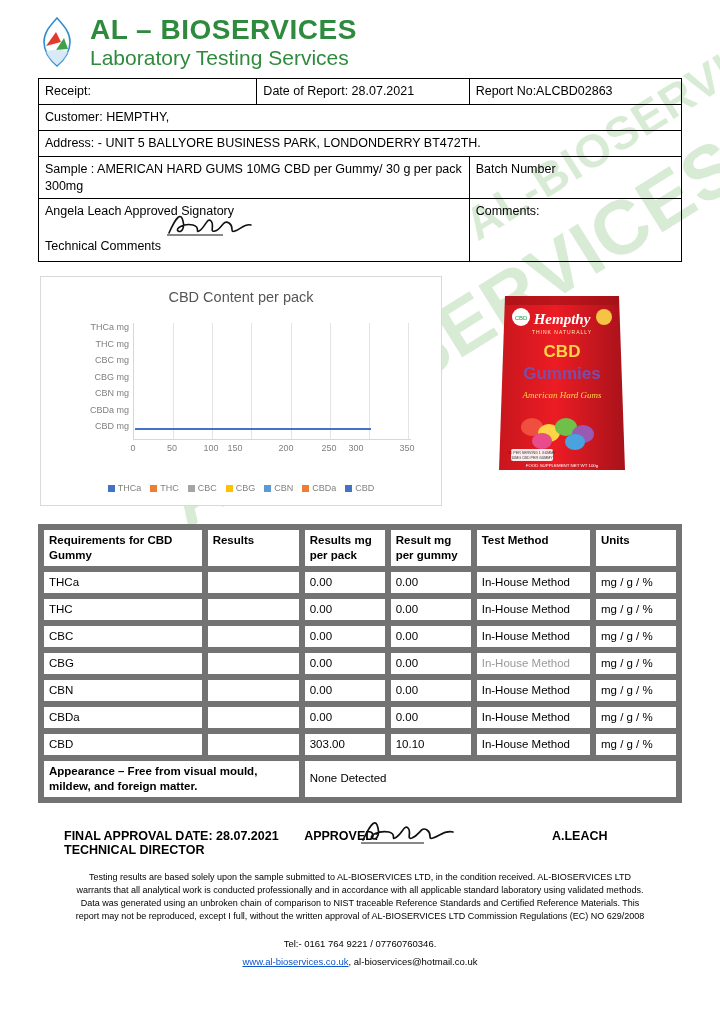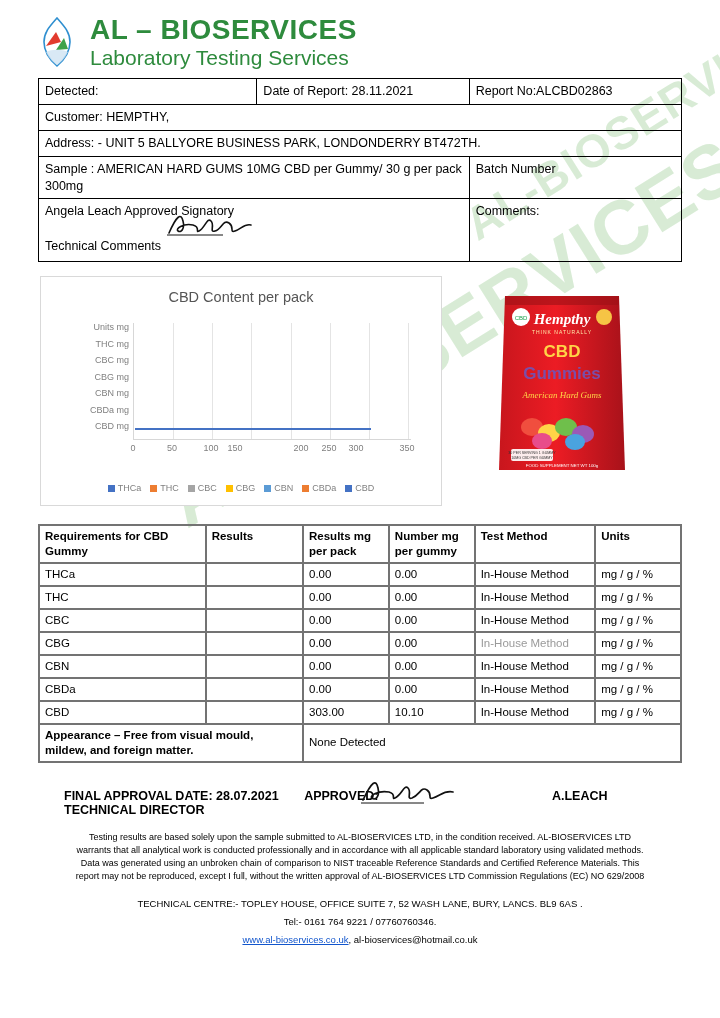--- a/index.html
+++ b/index.html
@@ -177,21 +177,21 @@
   }
 
   
   .results-table {
     border-collapse: collapse;
     width: 644px;
     margin: 18px auto 0 auto;
     table-layout: fixed;
   }
   .results-table th, .results-table td {
-    border: 2px solid #737373;
+    border: 6px solid #737373;
     font-size: 11.5px;
     padding: 3px 5px;
     text-align: left;
     font-weight: normal;
     line-height: 1.3;
   }
   .results-table th { font-weight: bold; vertical-align: top; }
   .faded { color: #9a9a9a; }
 
   
@@ -252,22 +252,22 @@
     </div>
     <div class="logo-text">
       <div class="logo-title">AL – BIOSERVICES</div>
       <div class="logo-sub">Laboratory Testing Services</div>
     </div>
   </div>
 
   <table class="info-table">
     <tbody>
         <tr>
-      <td style="width:34%">Detected:</td>
-      <td style="width:33%">Date of Report: 28.11.2021</td>
+      <td style="width:34%">Receipt:</td>
+      <td style="width:33%">Date of Report: 28.07.2021</td>
       <td style="width:33%">Report No:ALCBD02863</td>
     </tr>
     <tr>
       <td colspan="3">Customer:  HEMPTHY,</td>
     </tr>
     <tr>
       <td colspan="3">Address: -   UNIT 5 BALLYORE BUSINESS PARK, LONDONDERRY BT472TH.</td>
     </tr>
     <tr>
       <td colspan="2">Sample : AMERICAN HARD GUMS   10MG CBD per Gummy/ 30 g per pack 300mg</td>
@@ -290,21 +290,21 @@
     </tr>
   </tbody>
     </table>
 
   <div class="mid-row">
 
     <div class="chart-box">
       <div class="chart-title">CBD Content per pack</div>
 
       <div class="ylabels">
-        <div>Units mg</div>
+        <div>THCa mg</div>
         <div>THC mg</div>
         <div>CBC mg</div>
         <div>CBG mg</div>
         <div>CBN mg</div>
         <div>CBDa mg</div>
         <div>CBD mg</div>
       </div>
 
       <div class="plot-area">
         <div class="gridline" style="left:39px"></div>
@@ -315,21 +315,21 @@
         <div class="gridline" style="left:235px"></div>
         <div class="gridline" style="left:274px"></div>
         <div class="series-line" style="left:1px; top:105px; width:236px;"></div>
       </div>
 
       <div class="xlabels">
         <span style="left:20px">0</span>
         <span style="left:59px">50</span>
         <span style="left:98px">100</span>
         <span style="left:122px">150</span>
-        <span style="left:188px">200</span>
+        <span style="left:173px">200</span>
         <span style="left:216px">250</span>
         <span style="left:243px">300</span>
         <span style="left:294px">350</span>
       </div>
 
       <div class="legend">
         <span class="legend-item">
           <i class="legend-swatch" style="background:#4472c4"></i>
           <span>THCa</span>
         </span>
@@ -392,21 +392,21 @@
       </svg>
     </div>
   </div>
 
   <table class="results-table">
     <tbody>
         <tr>
       <th style="width:27%">Requirements for CBD Gummy</th>
       <th style="width:15%">Results</th>
       <th style="width:13%">Results mg per pack</th>
-      <th style="width:13%">Number mg per gummy</th>
+      <th style="width:13%">Result mg per gummy</th>
       <th style="width:19%">Test Method</th>
       <th style="width:13%">Units</th>
     </tr>
 
     <tr>
       <td>THCa</td>
       <td></td>
       <td>0.00</td>
       <td>0.00</td>
       <td>In-House Method</td>
@@ -475,20 +475,19 @@
       <svg width="100" height="32" viewBox="0 0 100 32">
         <path d="M5 25 C14 6 18 4 20 13 C22 22 17 26 14 23 C11 21 20 15 31 17 C39 19 33 25 37 23 C44 20 46 9 50 13 C54 17 48 25 54 23 C62 20 63 11 69 15 C75 19 69 25 75 23 C82 21 86 15 95 17" fill="none" stroke="#111" stroke-width="1.7" stroke-linecap="round"></path>
         <path d="M3 28 L66 28" fill="none" stroke="#111" stroke-width="1"></path>
       </svg>
     </span>
   </div>
 
   <div class="disclaimer">Testing results are based solely upon the sample submitted to AL-BIOSERVICES LTD, in the condition received.  AL-BIOSERVICES LTD  warrants that all analytical work is conducted professionally and in accordance with all applicable standard laboratory using validated methods. Data was generated using an unbroken chain of comparison to NIST traceable Reference Standards and Certified Reference Materials. This report may not be reproduced, except I full, without the written approval of AL-BIOSERVICES LTD Commission Regulations (EC) NO 629/2008</div>
 
   <div class="contact">
-    <div>TECHNICAL CENTRE:- TOPLEY HOUSE, OFFICE SUITE 7, 52 WASH LANE, BURY, LANCS. BL9 6AS           .</div>
     <div>Tel:- 0161 764 9221 / 07760760346.</div>
     <div>
       <a href="#">www.al-bioservices.co.uk</a><span class="email">,  al-bioservices@hotmail.co.uk</span>
     </div>
   </div>
 
 </div>
 
 </body></html>

